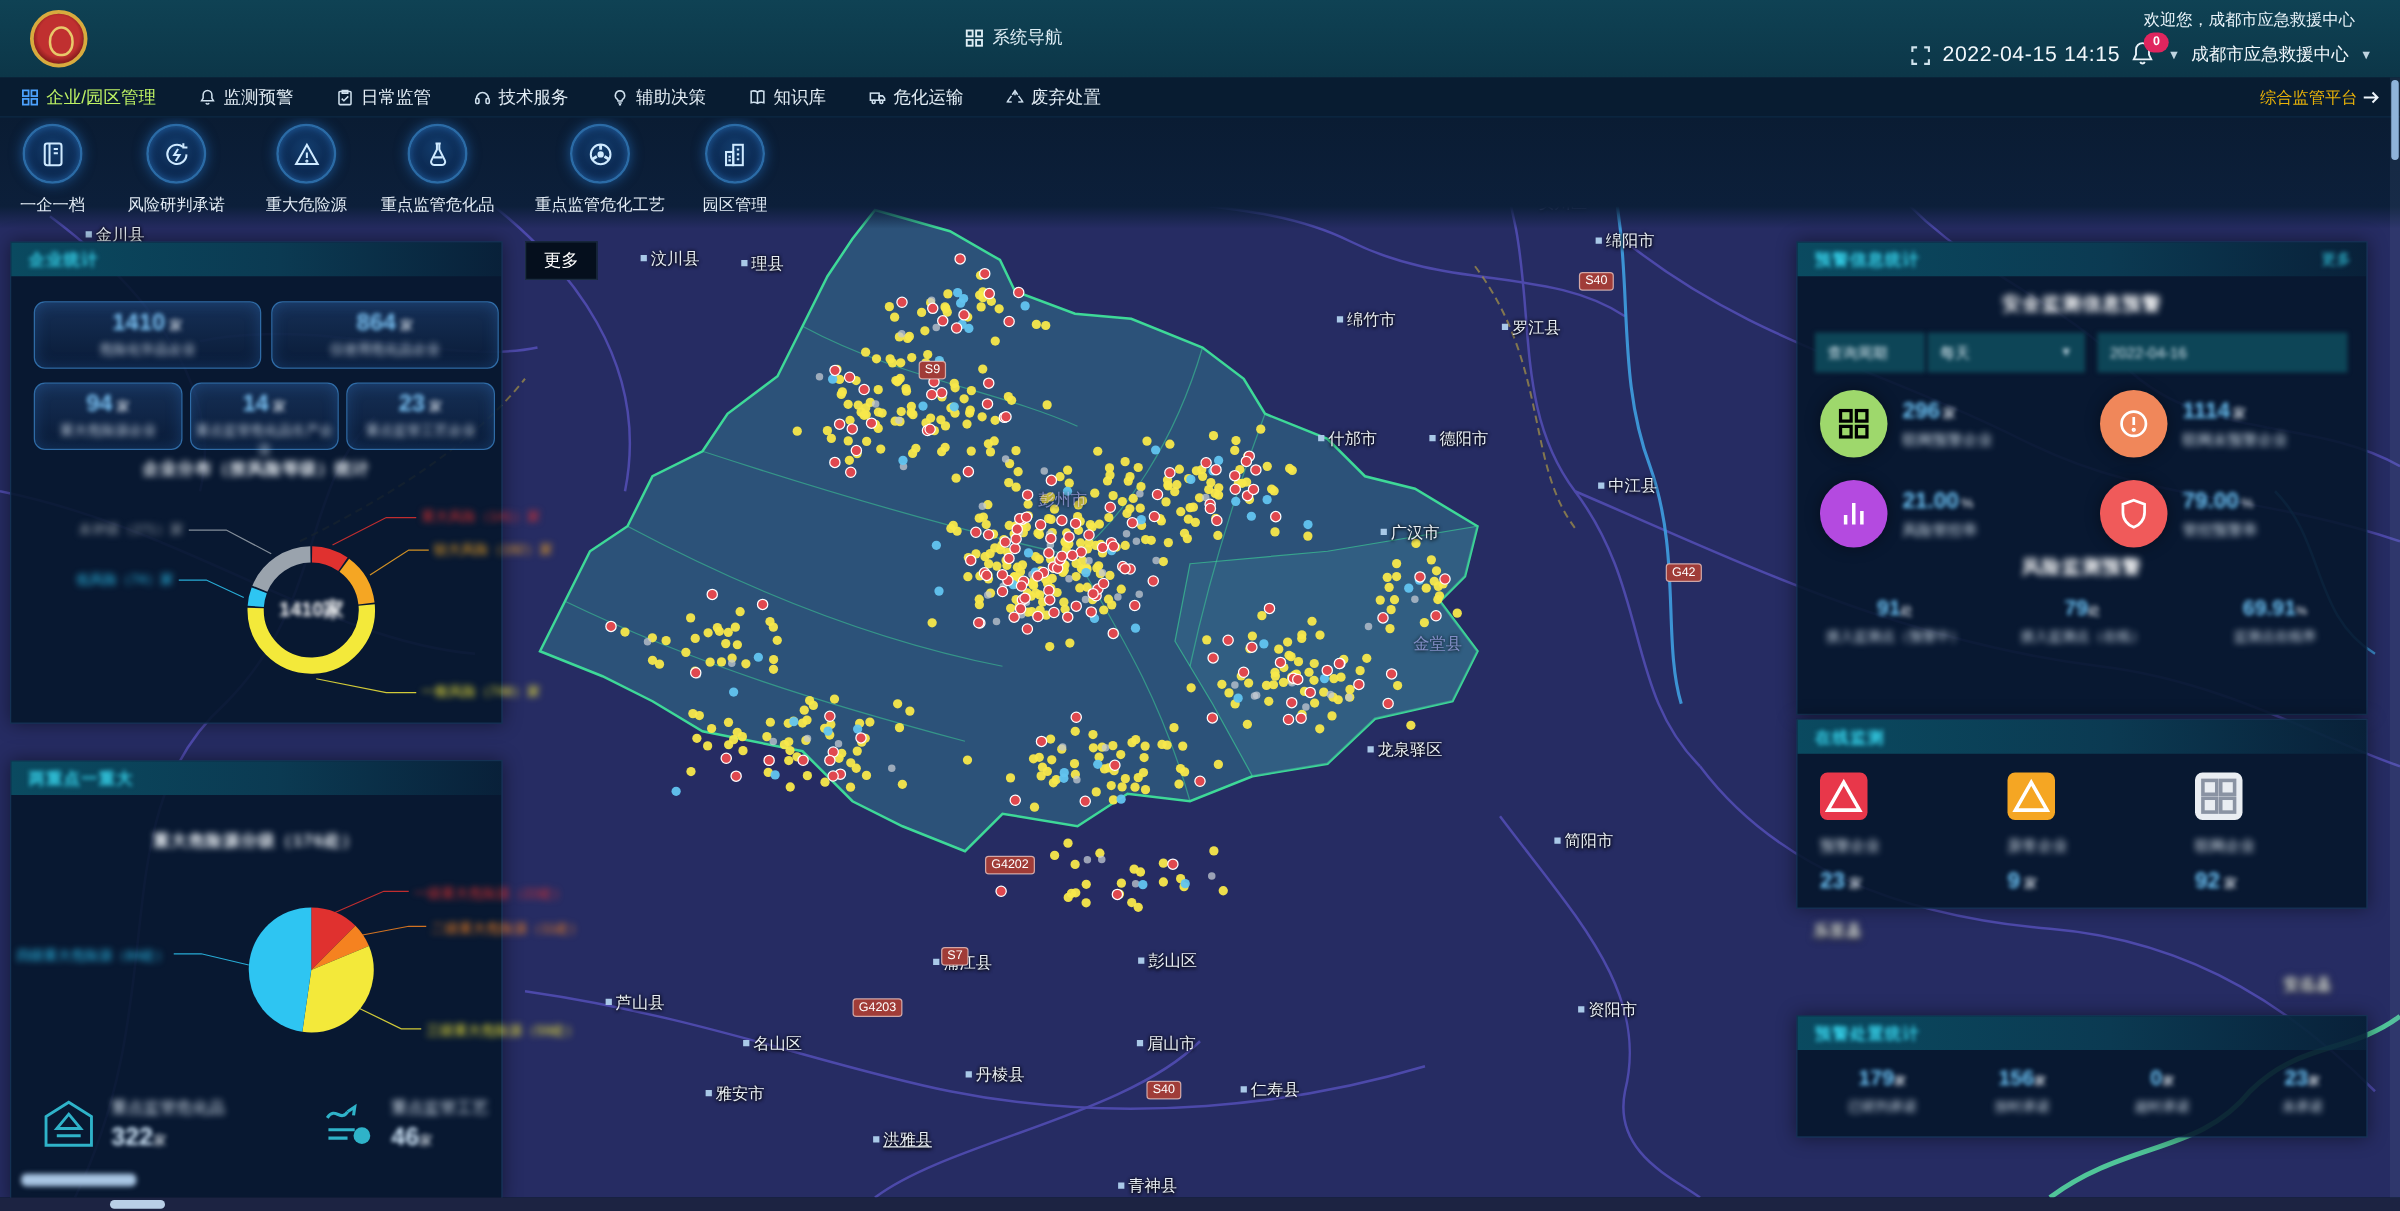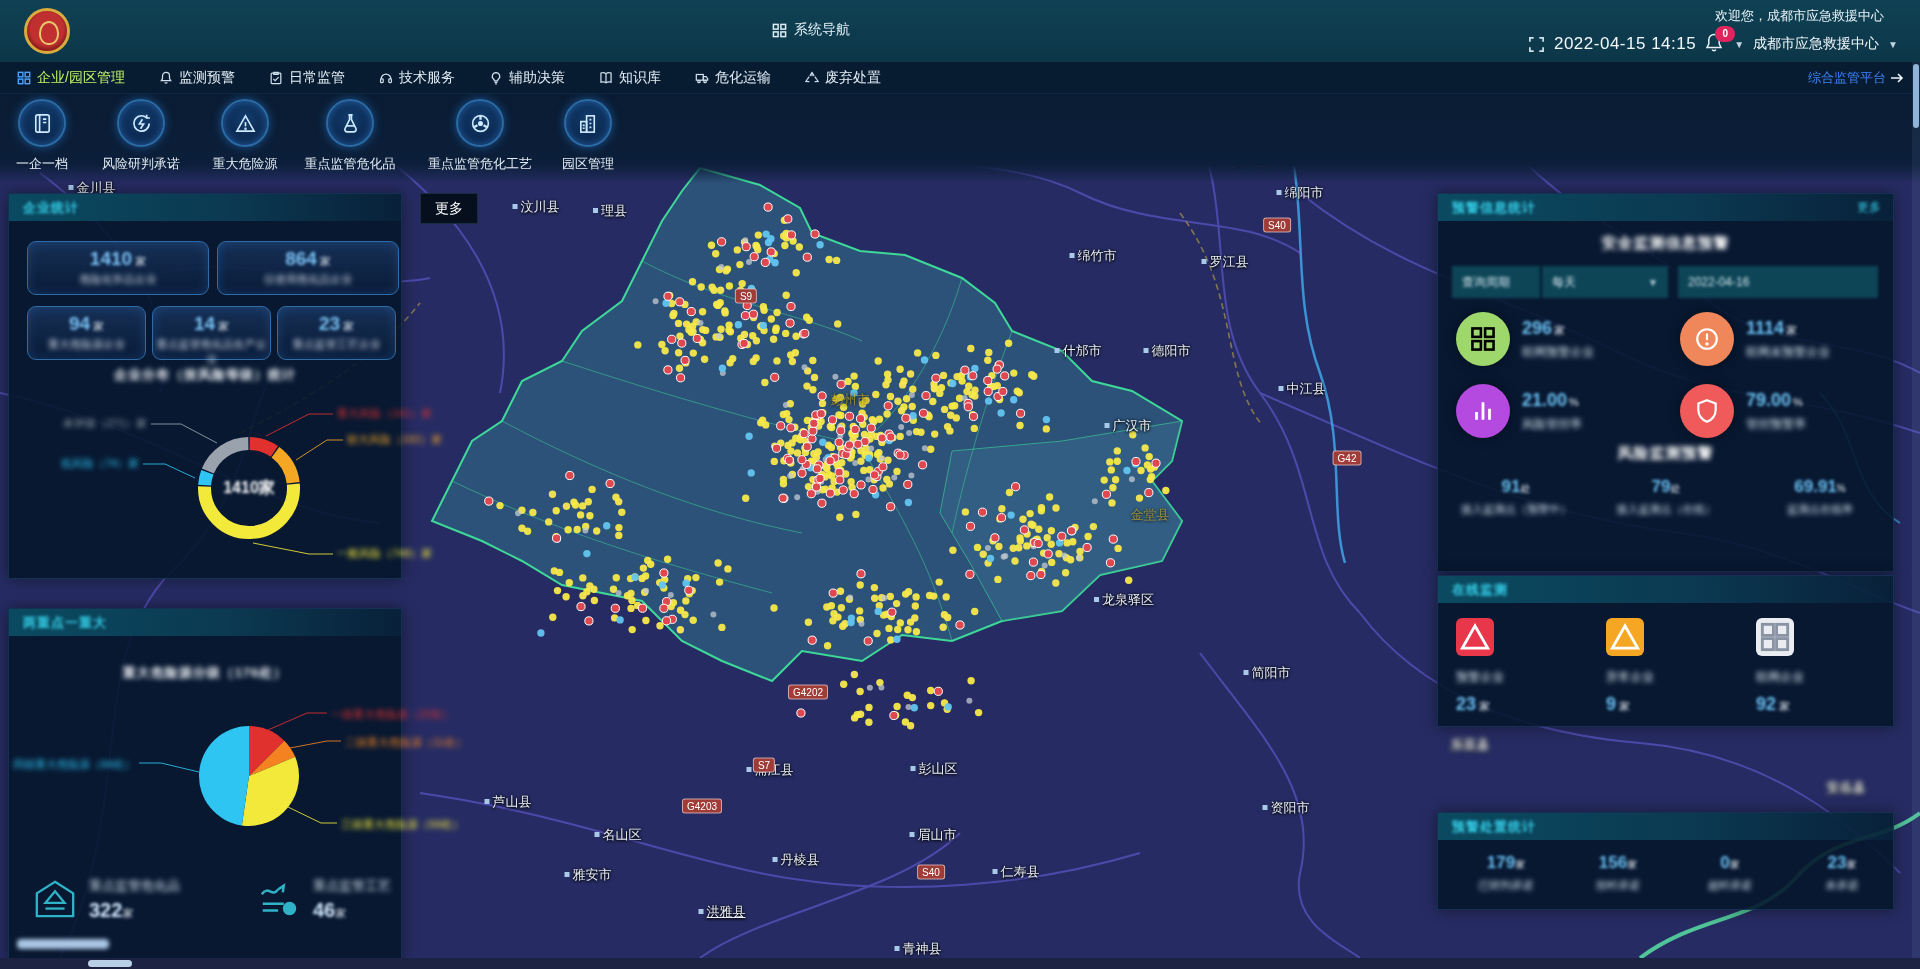--- a/index.html
+++ b/index.html
@@ -16,32 +16,32 @@
   .hdr-time{font-size:17px;letter-spacing:.5px;}
   .bellwrap{position:relative;width:20px;height:22px;}
   .badge{position:absolute;top:-7px;left:10px;min-width:16px;height:16px;border-radius:9px;background:#e0255e;color:#fff;font-size:10px;line-height:16px;text-align:center;padding:0 2px;font-weight:bold;}
   .caret{font-size:10px;color:#bfd4e0;}
   .org{font-size:14px;}
   
   .nav{position:absolute;left:0;top:62px;width:1920px;height:31px;background:#081c31;z-index:30;border-bottom:1px solid #0c2844;display:flex;align-items:center;}
   .nav-item{display:flex;align-items:center;gap:6px;color:#e3edf5;font-size:14px;padding:0 17px;height:31px;cursor:pointer;}
   .nav-item.active{color:#bef264;}
   .nav-item svg{width:14px;height:14px;}
-  .platform{position:absolute;right:16px;top:0;height:31px;display:flex;align-items:center;gap:4px;color:#3b82f6;font-size:13px;cursor:pointer;}
+  .platform{position:absolute;right:16px;top:0;height:31px;display:flex;align-items:center;gap:4px;color:#eab308;font-size:13px;cursor:pointer;}
   
   .subnav{position:absolute;left:0;top:93px;width:1920px;height:90px;background:linear-gradient(180deg,#0a1c33,#0c1f3a 80%,rgba(12,31,58,0));z-index:6;}
   .sub-item{position:absolute;top:6px;width:120px;margin-left:-60px;text-align:center;cursor:pointer;}
   .sub-circ{width:44px;height:44px;margin:0 auto;border-radius:50%;background:radial-gradient(circle at 50% 40%,#123d6e,#0a2348 75%);border:2px solid #2b6ba6;box-shadow:0 0 10px rgba(40,130,220,.55),inset 0 0 8px rgba(60,160,255,.5);display:flex;align-items:center;justify-content:center;}
   .sub-circ svg{width:23px;height:23px;}
   .sub-label{margin-top:8px;font-size:13px;color:#e4edf6;}
   
   .map-layer{position:absolute;left:0;top:93px;width:1920px;height:865px;z-index:1;}
   .map-label{position:absolute;color:#e8eef4;font-size:13px;white-space:nowrap;text-shadow:0 1px 3px #000,0 0 3px #000;transform:translate(-50%,-50%);}
   .map-label .sq{display:inline-block;width:5px;height:5px;background:#a9c9e8;margin-right:3px;vertical-align:2px;}
-  .map-label.faint{color:#eab308;opacity:.55;}
+  .map-label.faint{color:#c4b5fd;opacity:.55;}
   .map-label.blur{filter:blur(2.5px);font-weight:bold;}
   .map-badge{position:absolute;transform:translate(-50%,-50%);background:#a03c38;border:1px solid rgba(255,255,255,.55);color:#fff;font-size:10px;padding:1px 4px;border-radius:3px;white-space:nowrap;}
   .map-more{position:absolute;left:420px;top:100px;width:56px;height:29px;background:#050f1d;color:#fff;font-size:14px;border:1px solid #1b2c40;display:flex;align-items:center;justify-content:center;cursor:pointer;z-index:8;}
   
   .panel{position:absolute;background:rgba(5,22,43,.9);border:1px solid rgba(44,96,150,.35);box-shadow:0 0 14px rgba(0,0,0,.45);z-index:20;}
   .p-hd{height:27px;background:linear-gradient(90deg,#0a4a60 0%,#0b3a52 55%,rgba(10,58,82,.25) 100%);display:flex;align-items:center;justify-content:space-between;padding:0 12px 0 14px;}
   .p-hd .t{color:#35d0e8;font-size:13px;font-weight:bold;letter-spacing:1px;}
   .p-hd .more{color:#35d0e8;font-size:12px;cursor:pointer;}
   .b1{filter:blur(1.6px);}
   .b2{filter:blur(2.4px);}

